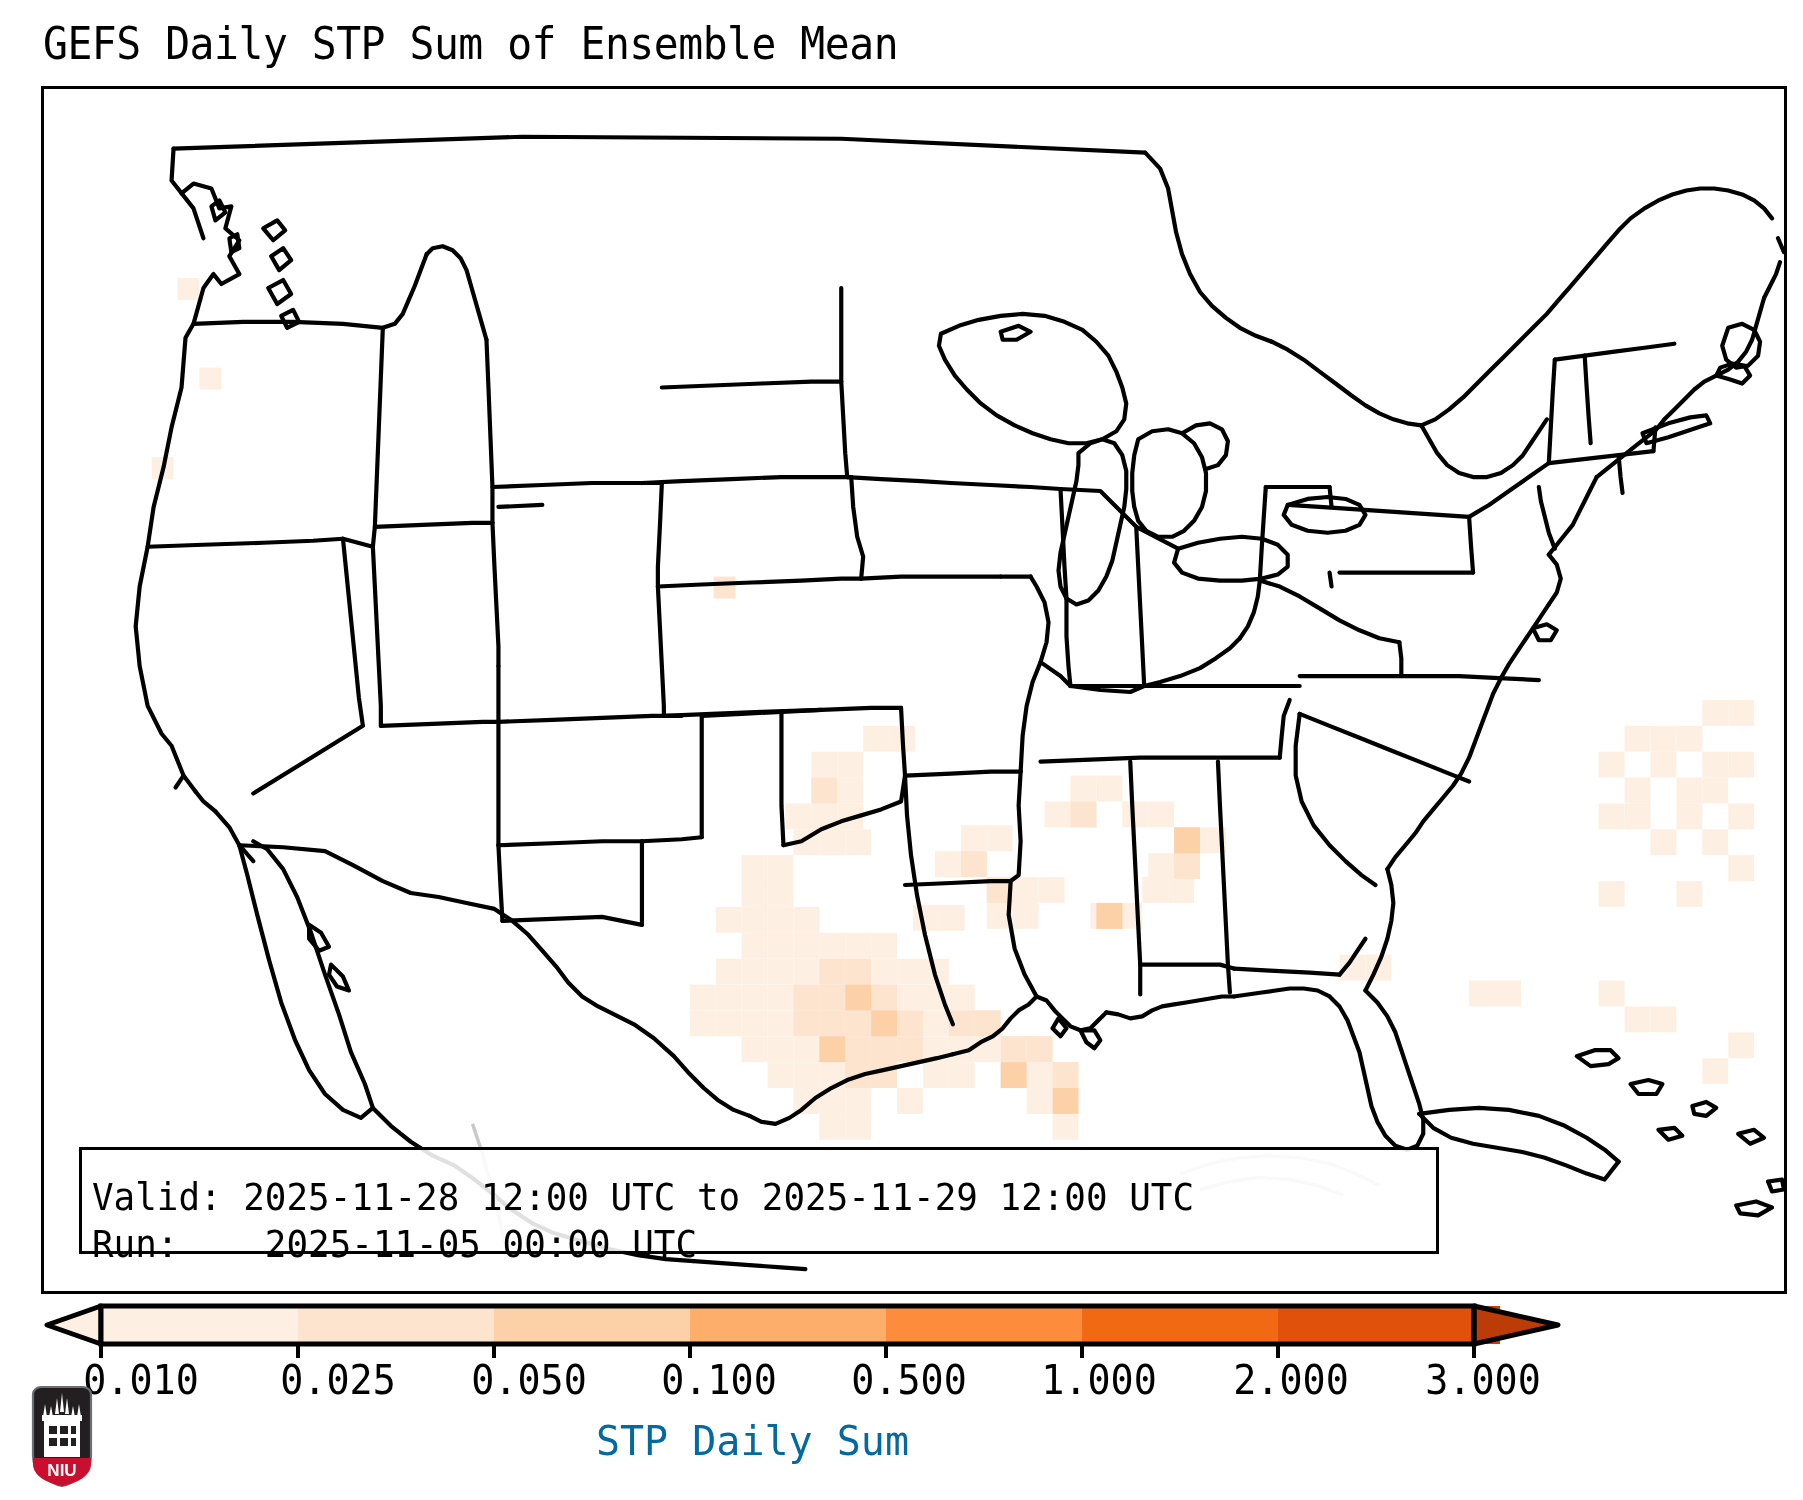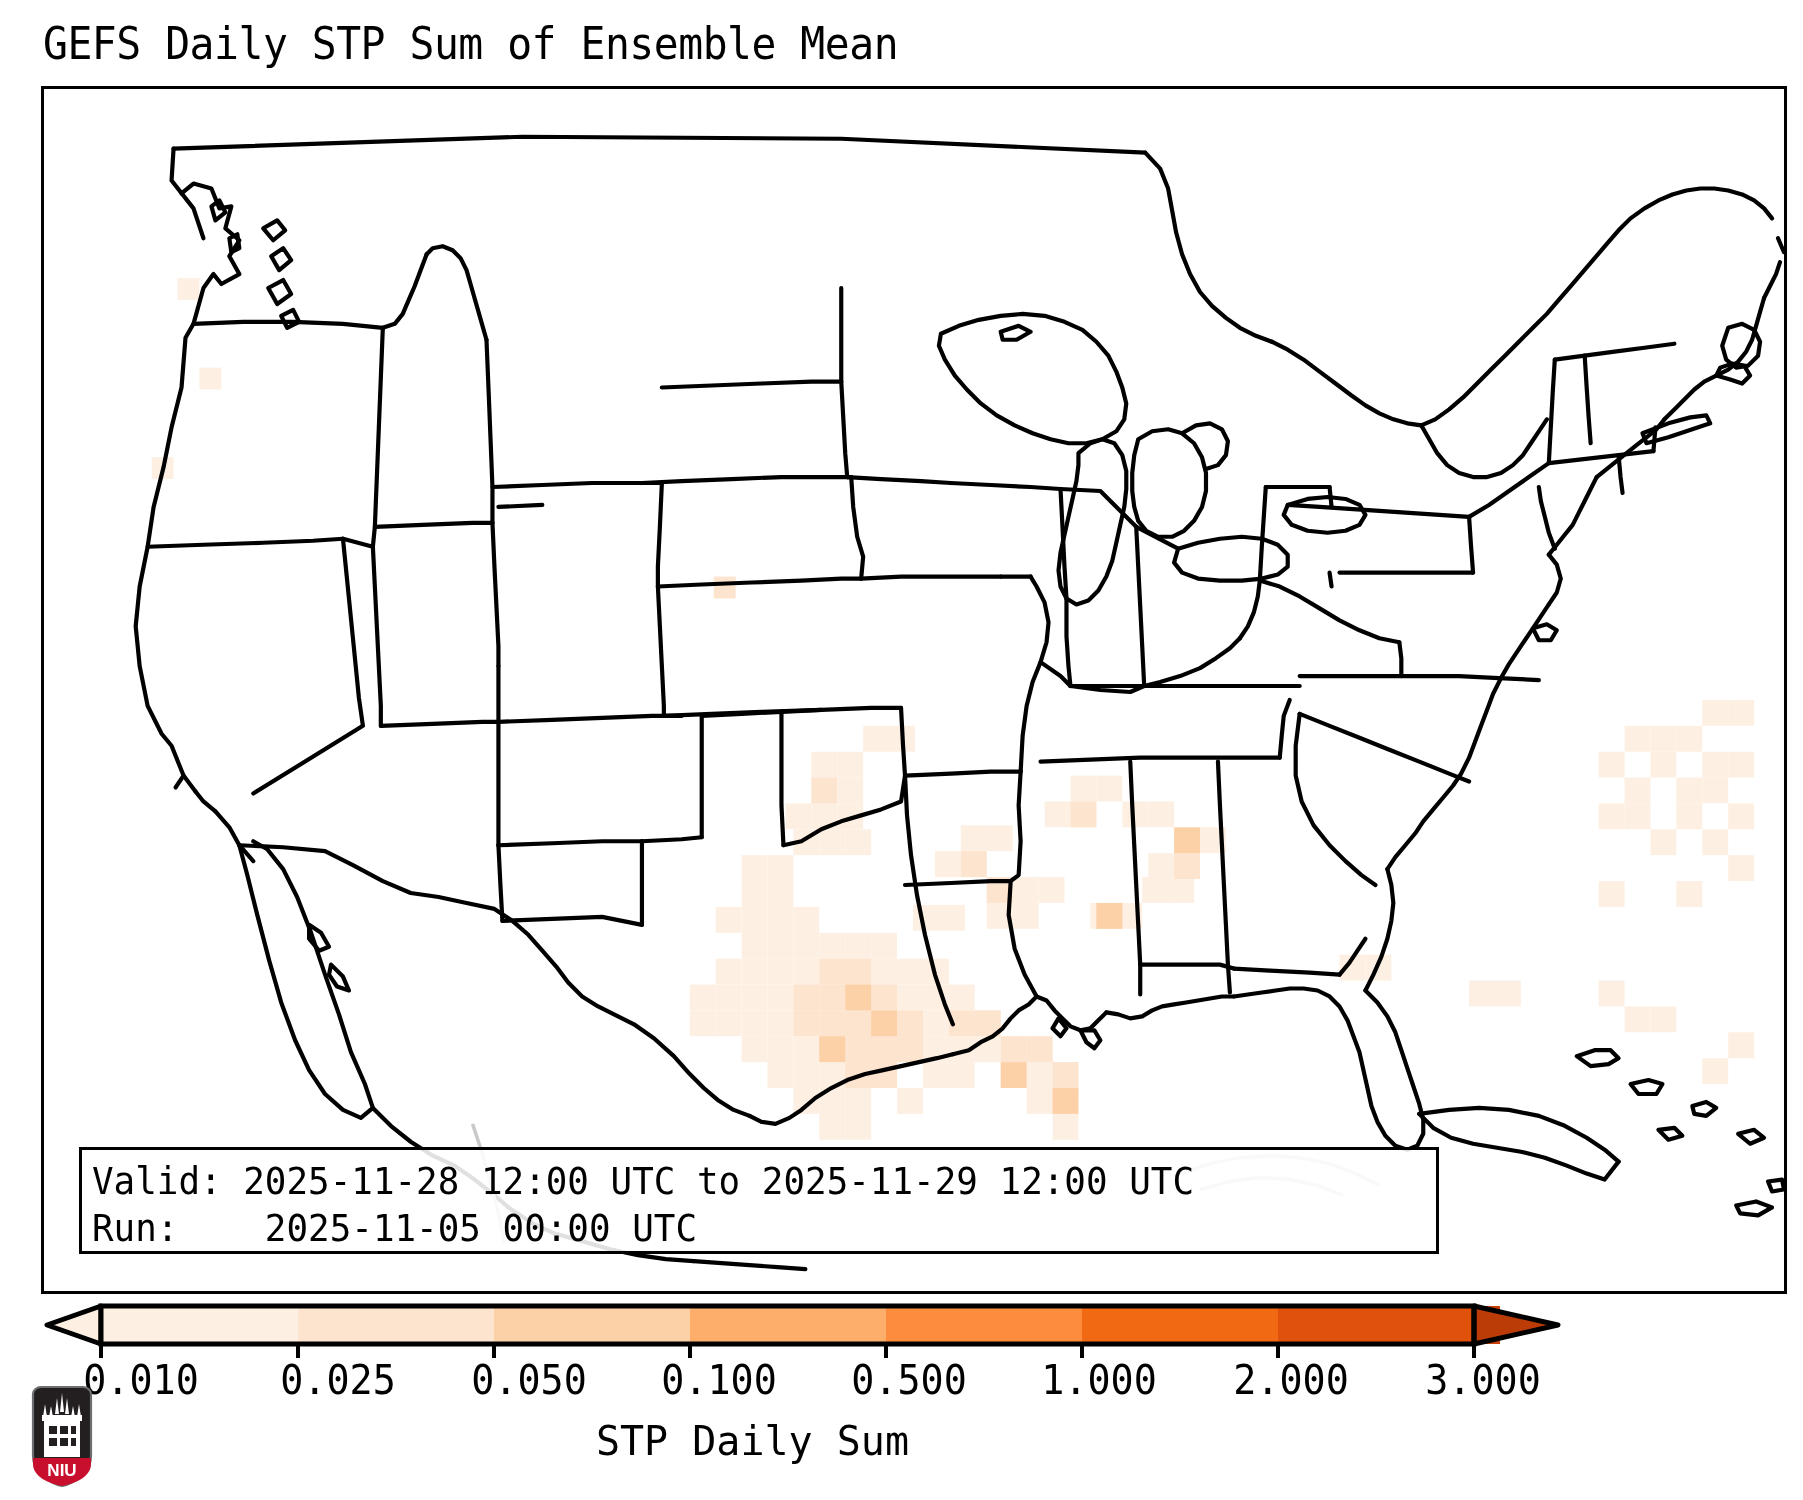--- a/index.html
+++ b/index.html
@@ -61,21 +61,21 @@
   
   #info-box {
     position: absolute;
     left: 35px;
     top: 1058px;
     width: 1360px;
     height: 107px;
     border: 3px solid #000000;
     background: rgba(255,255,255,0.88);
     box-sizing: border-box;
-    padding: 8px 0 0 10px;
+    padding: 24px 0 0 10px;
     z-index: 8;
   }
   .info-line {
     font-size: 37px;
     line-height: 47px;
     color: #000000;
     white-space: pre;
     font-family: "DejaVu Sans Mono", "Liberation Mono", monospace;
     transform: scaleX(0.97);
     transform-origin: left center;
@@ -114,21 +114,21 @@
     font-family: "DejaVu Sans Mono", "Liberation Mono", monospace;
   }
   #cbar-axis-label {
     position: absolute;
     left: 0;
     top: 1418px;
     width: 1479px;
     text-align: center;
     font-size: 40px;
     line-height: 46px;
-    color: #000000;
+    color: #0369a1;
     font-family: "DejaVu Sans Mono", "Liberation Mono", monospace;
   }
 
   
   #niu-logo {
     position: absolute;
     left: 16px;
     top: 1384px;
     width: 66px;
     height: 104px;

